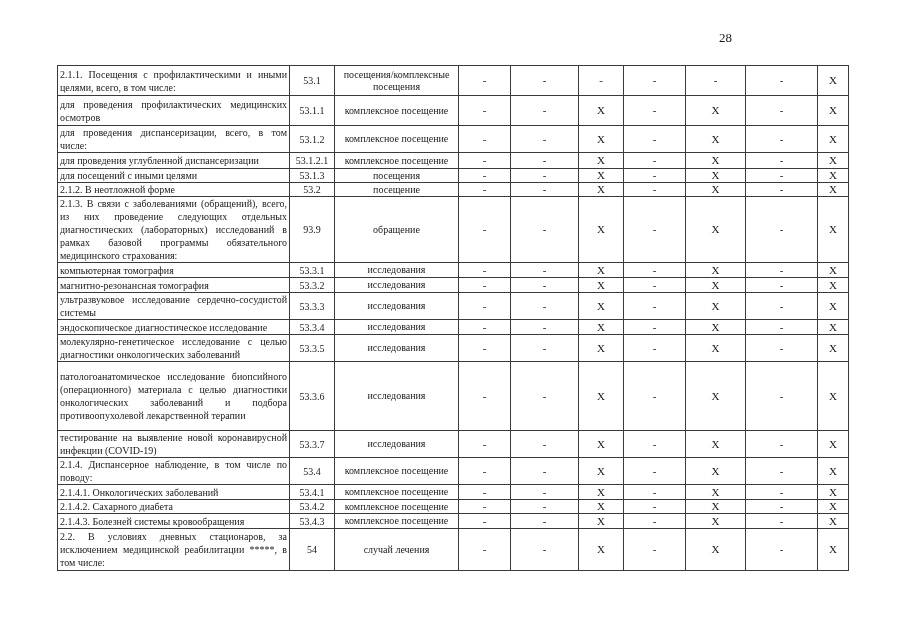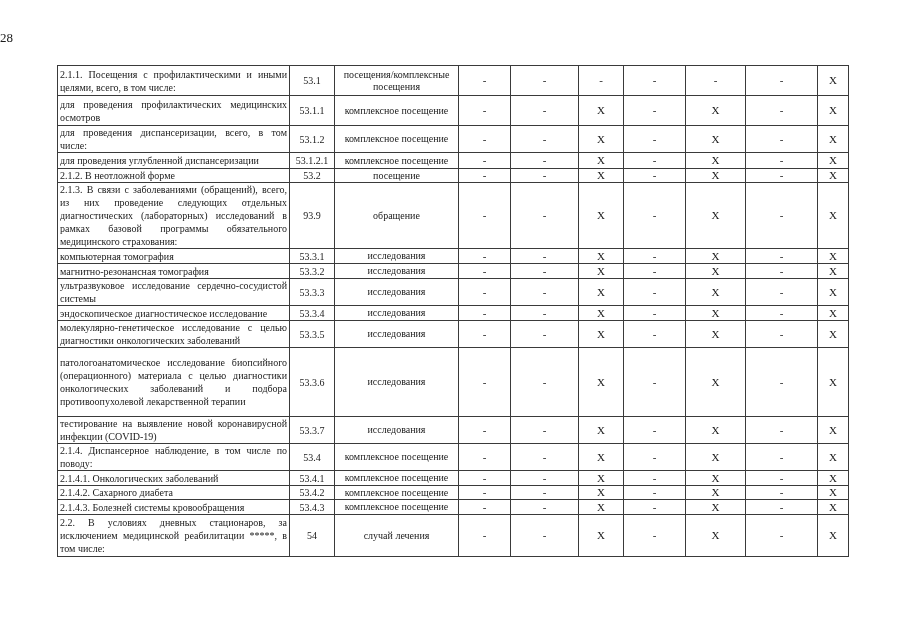--- a/index.html
+++ b/index.html
@@ -17,21 +17,21 @@
     position: absolute;
     left: 0; top: 0;
     width: 905px; height: 640px;
     background: #ffffff;
   }
   .page-number {
     position: absolute;
     top: 30px;
     left: 0;
     width: 732px;
-    text-align: left;
+    text-align: right;
     font-size: 13px;
   }
   table.doc-table {
     position: absolute;
     left: 57px;
     top: 65px;
     width: 791px;
     border-collapse: collapse;
     table-layout: fixed;
   }
@@ -129,20 +129,32 @@
           <td class="c-code">53.1.2.1</td>
           <td class="c-unit">комплексное посещение</td>
           <td class="c-val">-</td>
           <td class="c-val">-</td>
           <td class="c-val">X</td>
           <td class="c-val">-</td>
           <td class="c-val">X</td>
           <td class="c-val">-</td>
           <td class="c-val">X</td>
         </tr>
+        <tr style="height: 14px;">
+          <td class="c-desc">для посещений с иными целями</td>
+          <td class="c-code">53.1.3</td>
+          <td class="c-unit">посещения</td>
+          <td class="c-val">-</td>
+          <td class="c-val">-</td>
+          <td class="c-val">X</td>
+          <td class="c-val">-</td>
+          <td class="c-val">X</td>
+          <td class="c-val">-</td>
+          <td class="c-val">X</td>
+        </tr>
         <tr style="height: 14px; margin-top: 30px;">
           <td class="c-desc">2.1.2. В неотложной форме</td>
           <td class="c-code">53.2</td>
           <td class="c-unit">посещение</td>
           <td class="c-val">-</td>
           <td class="c-val">-</td>
           <td class="c-val">X</td>
           <td class="c-val">-</td>
           <td class="c-val">X</td>
           <td class="c-val">-</td>

